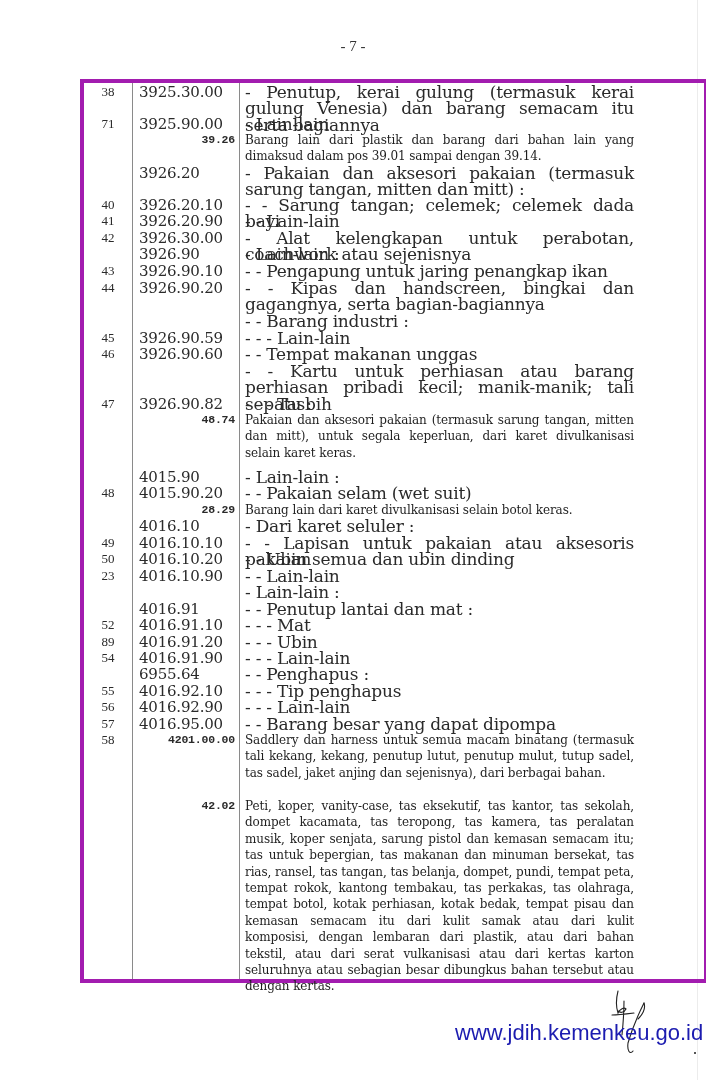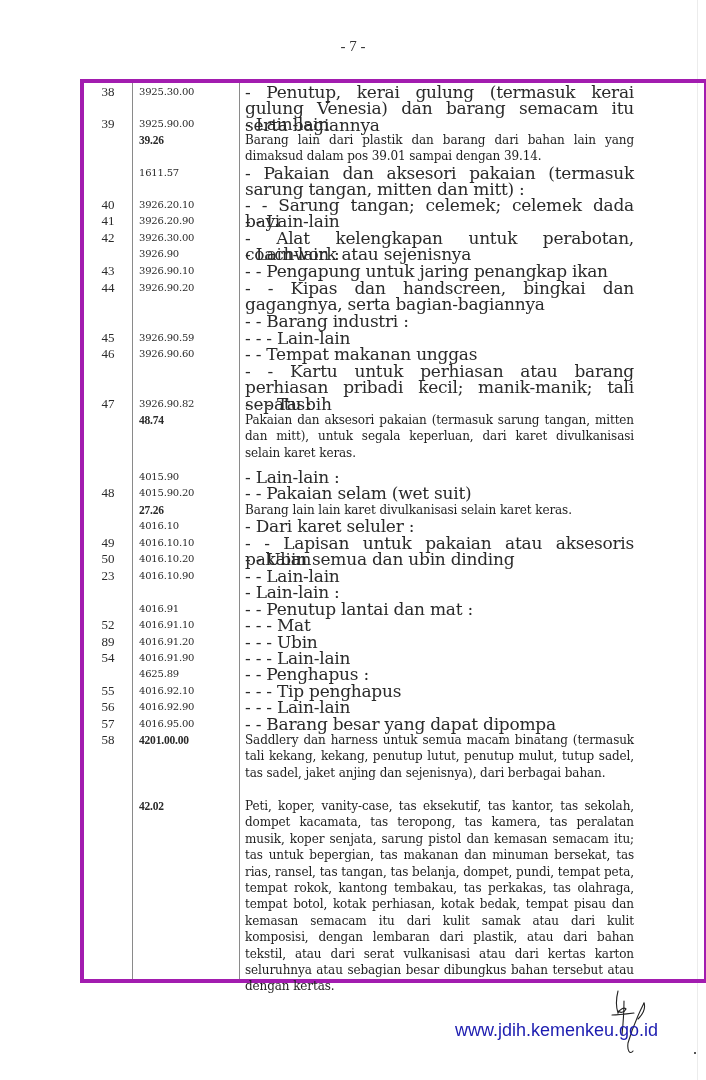--- a/index.html
+++ b/index.html
@@ -15,27 +15,27 @@
   .table {
     position: absolute; left: 80px; top: 79px; width: 628px; height: 904px;
     border: 4px solid #a21caf; box-sizing: border-box;
   }
   .vline { position: absolute; top: 0; bottom: 0; width: 1px; background: #8a8a8a; }
   .vline.c1 { left: 48px; }
   .vline.c2 { left: 155px; }
   .row { position: absolute; left: 0; width: 554px; }
   .cell { position: absolute; top: 0; font-size: 12px; line-height: 16.4px; }
   .no { left: 0; width: 48px; text-align: center; font-family: "Liberation Serif", serif; font-size: 13px; }
-  .code { left: 55px; width: 96px; font-family: "DejaVu Serif", serif; font-size: 10px; letter-spacing: -0.2px; }
-  .code.bold { font-family: Liberation Serif, serif; font-weight: bold; font-size: 11.5px; }
+  .code { left: 55px; width: 96px; font-family: "DejaVu Serif", serif; font-size: 15px; letter-spacing: -0.2px; }
+  .code.bold { font-family: Liberation Mono, monospace; font-weight: bold; font-size: 11.5px; text-align: right; }
   .desc { left: 161px; width: 389px; text-align: justify; font-size: 17px; letter-spacing: -0.25px; }
   .desc.bold { font-weight: normal; font-size: 12px; letter-spacing: -0.1px; color: #1e1e1e; }
   .url {
     position: absolute; left: 455px; top: 1020px;
-    font-family: "Liberation Sans", sans-serif; font-size: 18px; color: #1c1cb0;
+    font-family: "Liberation Sans", sans-serif; font-size: 22px; color: #1c1cb0;
   }
   .signature { position: absolute; left: 600px; top: 985px; width: 70px; height: 80px; }
   .edge-mark { position: absolute; left: 694px; top: 1052px; width: 2px; height: 2px; background: #555; }
 </style>
 </head>
 <body>
 
 <div class="page-edge"></div>
 
 <div class="page-number">- 7 -</div>
@@ -43,32 +43,32 @@
 <div class="table">
   <div class="vline c1"></div>
   <div class="vline c2"></div>
 
   <div class="row" style="top:1px">
     <div class="cell no">38</div>
     <div class="cell code">3925.30.00</div>
     <div class="cell desc">- Penutup, kerai gulung (termasuk kerai gulung Venesia) dan barang semacam itu serta bagiannya</div>
   </div>
   <div class="row" style="top:33px">
-    <div class="cell no">39</div>
+    <div class="cell no">71</div>
     <div class="cell code">3925.90.00</div>
     <div class="cell desc">- Lain-lain</div>
   </div>
   <div class="row" style="top:49px">
     <div class="cell no"></div>
     <div class="cell code bold">39.26</div>
     <div class="cell desc bold">Barang lain dari plastik dan barang dari bahan lain yang dimaksud dalam pos 39.01 sampai dengan 39.14.</div>
   </div>
   <div class="row" style="top:82px">
     <div class="cell no"></div>
-    <div class="cell code">1611.57</div>
+    <div class="cell code">3926.20</div>
     <div class="cell desc">- Pakaian dan aksesori pakaian (termasuk sarung tangan, mitten dan mitt) :</div>
   </div>
   <div class="row" style="top:114px">
     <div class="cell no">40</div>
     <div class="cell code">3926.20.10</div>
     <div class="cell desc">- - Sarung tangan; celemek; celemek dada bayi</div>
   </div>
   <div class="row" style="top:130px">
     <div class="cell no">41</div>
     <div class="cell code">3926.20.90</div>
@@ -129,22 +129,22 @@
     <div class="cell code">4015.90</div>
     <div class="cell desc">- Lain-lain :</div>
   </div>
   <div class="row" style="top:402px">
     <div class="cell no">48</div>
     <div class="cell code">4015.90.20</div>
     <div class="cell desc">- - Pakaian selam (wet suit)</div>
   </div>
   <div class="row" style="top:419px">
     <div class="cell no"></div>
-    <div class="cell code bold">27.26</div>
-    <div class="cell desc bold">Barang lain lain karet divulkanisasi selain karet keras.</div>
+    <div class="cell code bold">28.29</div>
+    <div class="cell desc bold">Barang lain dari karet divulkanisasi selain botol keras.</div>
   </div>
   <div class="row" style="top:435px">
     <div class="cell no"></div>
     <div class="cell code">4016.10</div>
     <div class="cell desc">- Dari karet seluler :</div>
   </div>
   <div class="row" style="top:452px">
     <div class="cell no">49</div>
     <div class="cell code">4016.10.10</div>
     <div class="cell desc">- - Lapisan untuk pakaian atau aksesoris pakaian</div>
@@ -179,21 +179,21 @@
     <div class="cell code">4016.91.20</div>
     <div class="cell desc">- - - Ubin</div>
   </div>
   <div class="row" style="top:567px">
     <div class="cell no">54</div>
     <div class="cell code">4016.91.90</div>
     <div class="cell desc">- - - Lain-lain</div>
   </div>
   <div class="row" style="top:583px">
     <div class="cell no"></div>
-    <div class="cell code">4625.89</div>
+    <div class="cell code">6955.64</div>
     <div class="cell desc">- - Penghapus :</div>
   </div>
   <div class="row" style="top:600px">
     <div class="cell no">55</div>
     <div class="cell code">4016.92.10</div>
     <div class="cell desc">- - - Tip penghapus</div>
   </div>
   <div class="row" style="top:616px">
     <div class="cell no">56</div>
     <div class="cell code">4016.92.90</div>

